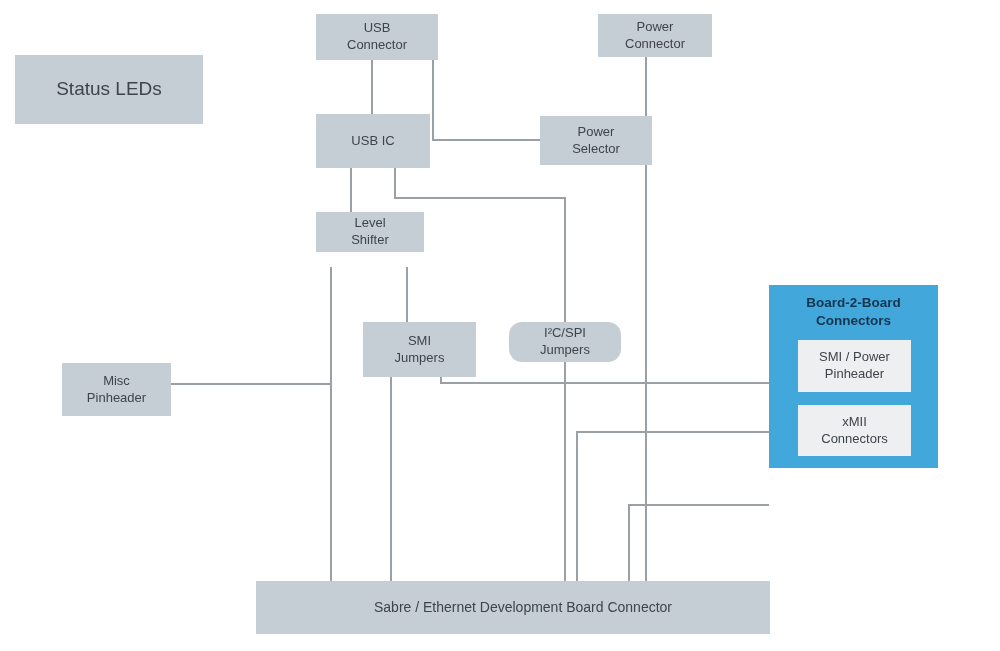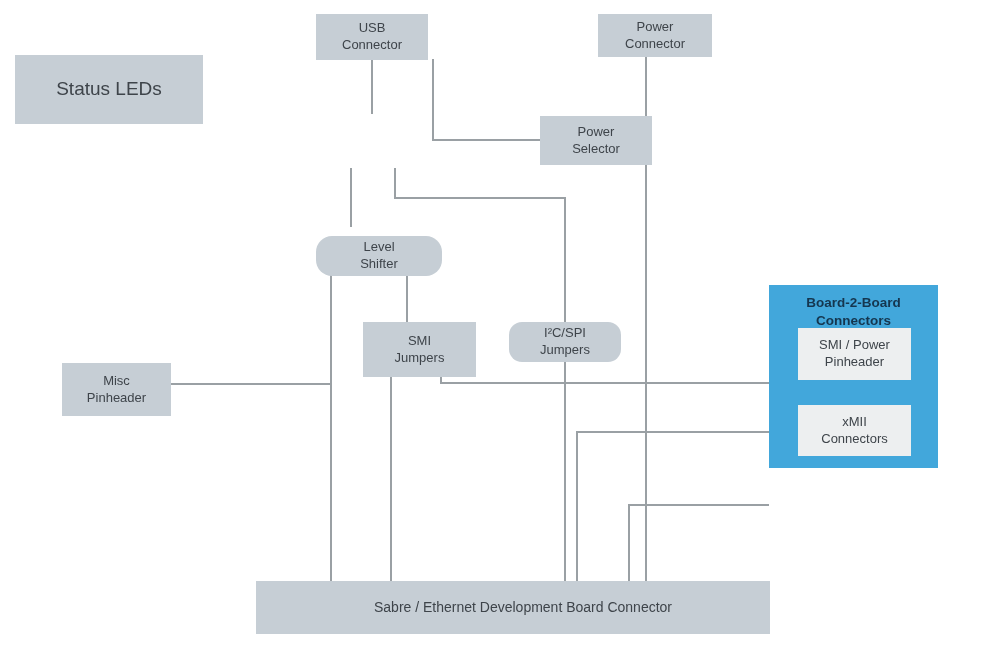--- a/index.html
+++ b/index.html
@@ -12,46 +12,46 @@
     display:flex; align-items:center; justify-content:center;
     text-align:center; font-size:13px; line-height:1.3;
   }
   .label { white-space:pre-line; }
   .line { position:absolute; background:#9aa0a4; }
   .v { width:1.5px; }
   .h { height:1.5px; }
 
   
   #status-leds      { left:15px;  top:55px;  width:188px; height:69px; font-size:19px; }
-  #usb-connector    { left:316px; top:14px;  width:112px; height:46px; }
+  #usb-connector    { left:316px; top:14px;  width:122px; height:46px; }
   #power-connector  { left:598px; top:14px;  width:114px; height:43px; }
   #usb-ic           { left:316px; top:114px; width:114px; height:54px; }
   #power-selector   { left:540px; top:116px; width:112px; height:49px; }
-  #level-shifter    { left:316px; top:236px; width:126px; height:40px;border-radius:16px; }
+  #level-shifter    { left:316px; top:212px; width:108px; height:40px; }
   #smi-jumpers      { left:363px; top:322px; width:113px; height:55px;text-align:center; }
   #i2c-spi-jumpers  { left:509px; top:322px; width:112px; height:40px;border-radius:13px; }
   #misc-pinheader   { left:62px;  top:363px; width:109px; height:53px; }
   #sfp-cage         { left:769px; top:483px; width:229px; height:45px; font-size:14px; }
   #sabre            { left:256px; top:581px; width:514px; height:53px; font-size:14px;padding-left:20px; }
 
   
   #b2b {
     position:absolute; left:769px; top:285px; width:169px; height:183px;
     background:#42a7db; display:flex; justify-content:center;
   }
   #b2b .b2b-title {
     margin-top:9px; font-weight:bold; color:#15364f; font-size:13.5px;
     line-height:1.3; white-space:pre-line; text-align:center;
   }
   .inner-box {
     position:absolute; background:#edeff0; color:#3e444a;
     display:flex; align-items:center; justify-content:center;
     text-align:center; font-size:13px; line-height:1.3;
   }
-  #b2b-smi-power { left:798px; top:328px; width:113px; height:52px;justify-content:center; }
+  #b2b-smi-power { left:798px; top:340px; width:113px; height:52px;justify-content:center; }
   #b2b-xmii      { left:798px; top:405px; width:113px; height:51px; }
 
   
   #l1  { left:371px; top:60px;  height:54px; }
   #l2a { left:432px; top:59px;  height:81px; }
   #l2b { left:432px; top:139px; width:108px; }
   #l3  { left:350px; top:168px; height:59px; }
   #l4a { left:394px; top:168px; height:30px; }
   #l4b { left:394px; top:197px; width:172px; }
   #l4c { left:564px; top:197px; height:125px; }
@@ -102,20 +102,23 @@
   <div class="box" id="usb-connector">
     <span class="label">USB
 Connector</span>
   </div>
 
   <div class="box" id="power-connector">
     <span class="label">Power
 Connector</span>
   </div>
 
+  <div class="box" id="usb-ic">
+    <span class="label">USB IC</span>
+  </div>
 
   <div class="box" id="power-selector">
     <span class="label">Power
 Selector</span>
   </div>
 
   <div class="box" id="level-shifter">
     <span class="label">Level
 Shifter</span>
   </div>

